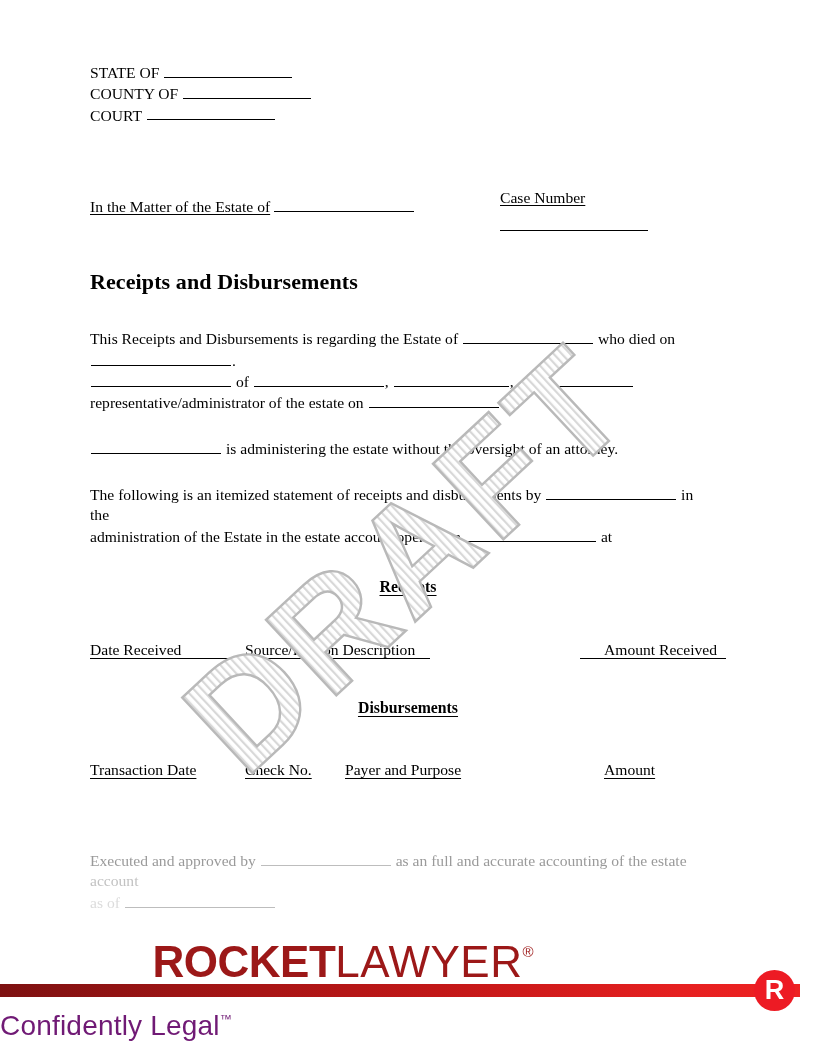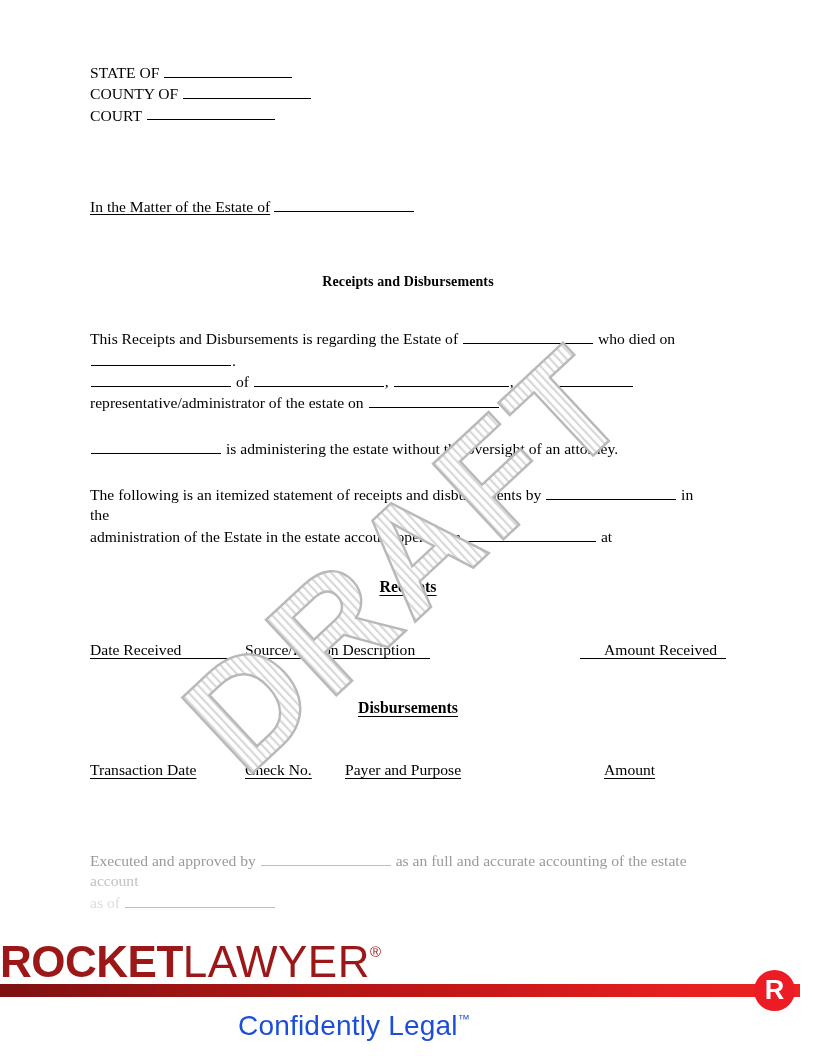--- a/index.html
+++ b/index.html
@@ -115,23 +115,23 @@
     text-underline-offset: 2px;
   }
   .caption-right .cn-blank {
     display: block;
     border-bottom: 1.6px solid #000;
     width: 148px;
     height: 22px;
   }
 
   .doc-title {
-    text-align: center;
-    font-weight: bold;
-    font-size: 14px;
+    text-align: left;
+    font-weight: bold;
+    font-size: 22px;
     margin-top: 40px;
     letter-spacing: 0.1px;
   }
 
   .para { margin-top: 36px; }
   .para-line { line-height: 20.5px; }
 
   .p2 { margin-top: 24px; }
   .p3 { margin-top: 25px; }
 
@@ -187,20 +187,21 @@
     width: 816px;
     height: 130px;
     z-index: 20;
     background: #ffffff;
   }
   .brand {
     position: absolute;
     left: 0;
     top: 0;
     width: 686px;
+    text-align: center;
     height: 56px;
   }
   .brand-wrap {
     display: inline-block;
     position: relative;
     font-family: "Liberation Sans", sans-serif;
     font-size: 44px;
     line-height: 52px;
     white-space: nowrap;
   }
@@ -242,25 +243,25 @@
     font-weight: bold;
     font-size: 27px;
     line-height: 41px;
     text-align: center;
   }
   .tagline {
     position: absolute;
     left: 0;
     top: 84px;
     width: 708px;
-    text-align: center;
+    text-align: left;
     font-family: "Liberation Sans", sans-serif;
     font-weight: 300;
     font-size: 28px;
-    color: #1d4ed8;
+    color: #701a75;
     letter-spacing: 0.2px;
   }
   .tagline-tm {
     font-size: 12px;
     vertical-align: 12px;
   }
 </style>
 </head>
 <body>
 
@@ -280,20 +281,24 @@
       <div class="head-line">
         <span>COURT</span>
         <span class="blank b-head"></span>
       </div>
     </div>
 
     <div class="caption-row">
       <div class="caption-left">
         <span class="u-label">In the Matter of the Estate of</span>
         <span class="cap-blank"></span>
+      </div>
+      <div class="caption-right">
+        <span class="cn-label">Case Number</span>
+        <span class="cn-blank"></span>
       </div>
     </div>
 
     <div class="doc-title">Receipts and Disbursements</div>
 
     <div class="para">
       <div class="para-line">
         <span>This Receipts and Disbursements is regarding the Estate of</span>
         <span class="blank b-130"></span>
         <span>who died on</span>

